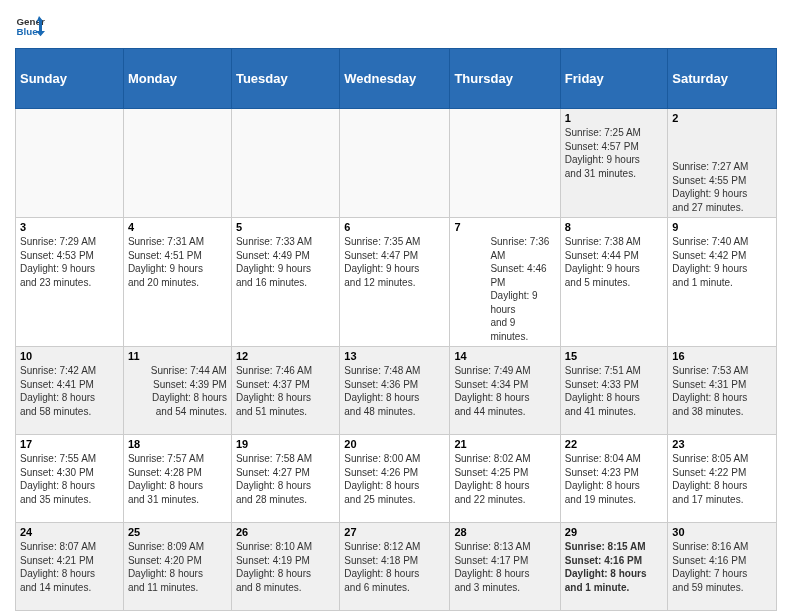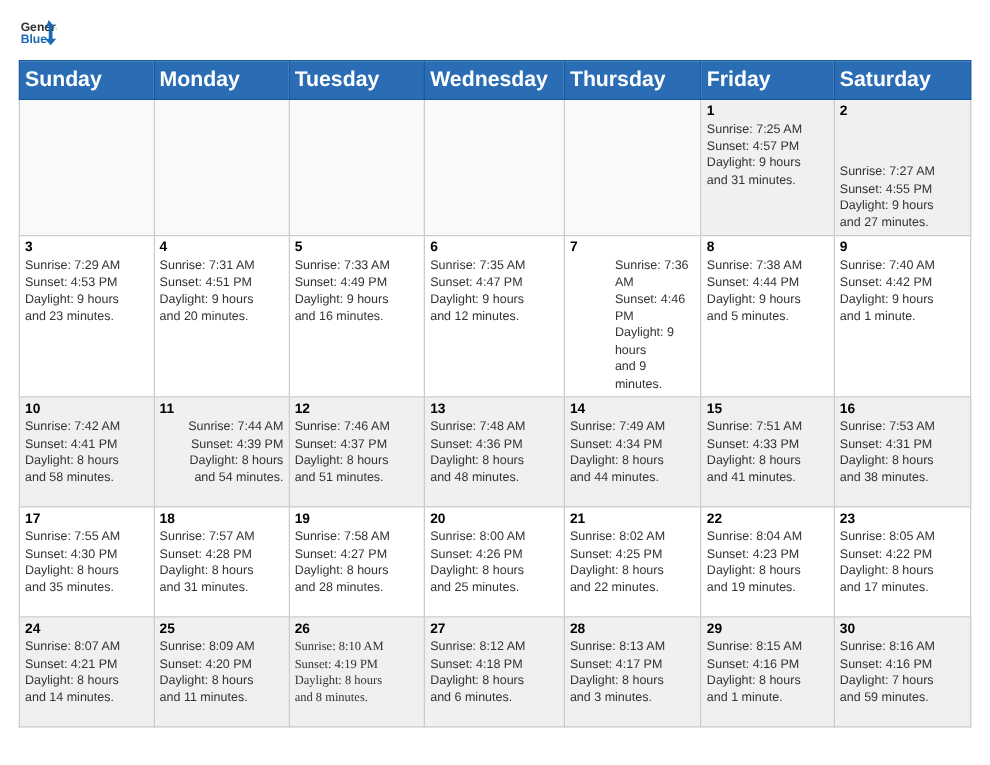--- a/index.html
+++ b/index.html
@@ -43,23 +43,23 @@
       color: #555;
     }
     .calendar {
       width: 100%;
       border-collapse: collapse;
       font-size: 10px;
     }
     .calendar th {
       background: #2a6db5;
       color: #fff;
-      padding: 5px 4px;
+      padding: 22px 4px;
       text-align: left;
-      font-size: 17px;
+      font-size: 13px;
       font-weight: bold;
       border: 1px solid #1a5a9e;
     }
     .calendar td {
       border: 1px solid #ccc;
       vertical-align: top;
       padding: 3px 4px;
       width: 113px;
       min-height: 75px;
       height: 88px;
@@ -297,42 +297,42 @@
           </td>
           <td class="shaded">
             <div class="day-number">25</div>
             <div class="day-info" style="white-space: pre-line;">Sunrise: 8:09 AM
 Sunset: 4:20 PM
 Daylight: 8 hours
 and 11 minutes.</div>
           </td>
           <td class="shaded">
             <div class="day-number">26</div>
-            <div class="day-info" style="white-space: pre-line; font-family: Liberation Serif, serif;">Sunrise: 8:10 AM
+            <div class="day-info" style="white-space: pre-line;">Sunrise: 8:10 AM
 Sunset: 4:19 PM
 Daylight: 8 hours
 and 8 minutes.</div>
           </td>
           <td class="shaded">
             <div class="day-number">27</div>
             <div class="day-info" style="white-space: pre-line;">Sunrise: 8:12 AM
 Sunset: 4:18 PM
 Daylight: 8 hours
 and 6 minutes.</div>
           </td>
           <td class="shaded">
             <div class="day-number">28</div>
             <div class="day-info" style="white-space: pre-line;">Sunrise: 8:13 AM
 Sunset: 4:17 PM
 Daylight: 8 hours
 and 3 minutes.</div>
           </td>
           <td class="shaded">
             <div class="day-number">29</div>
-            <div class="day-info" style="white-space: pre-line;">Sunrise: 8:15 AM
+            <div class="day-info" style="white-space: pre-line; font-weight: bold;">Sunrise: 8:15 AM
 Sunset: 4:16 PM
 Daylight: 8 hours
 and 1 minute.</div>
           </td>
           <td class="shaded">
             <div class="day-number">30</div>
             <div class="day-info" style="white-space: pre-line;">Sunrise: 8:16 AM
 Sunset: 4:16 PM
 Daylight: 7 hours
 and 59 minutes.</div>

